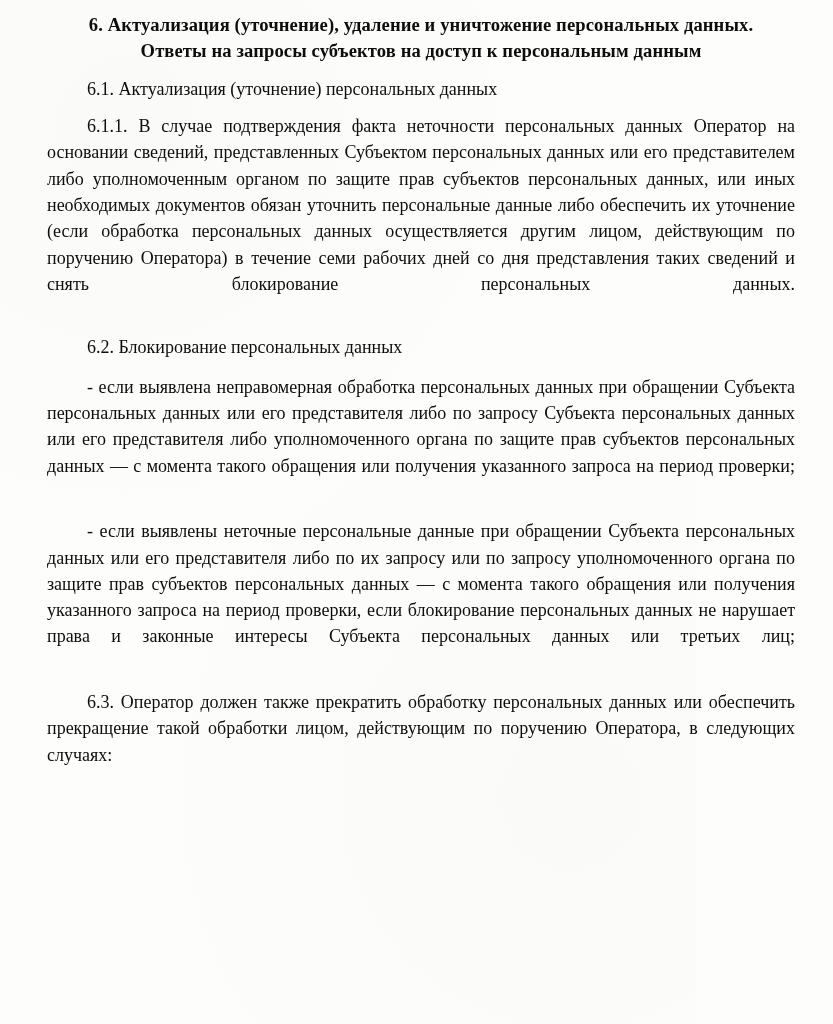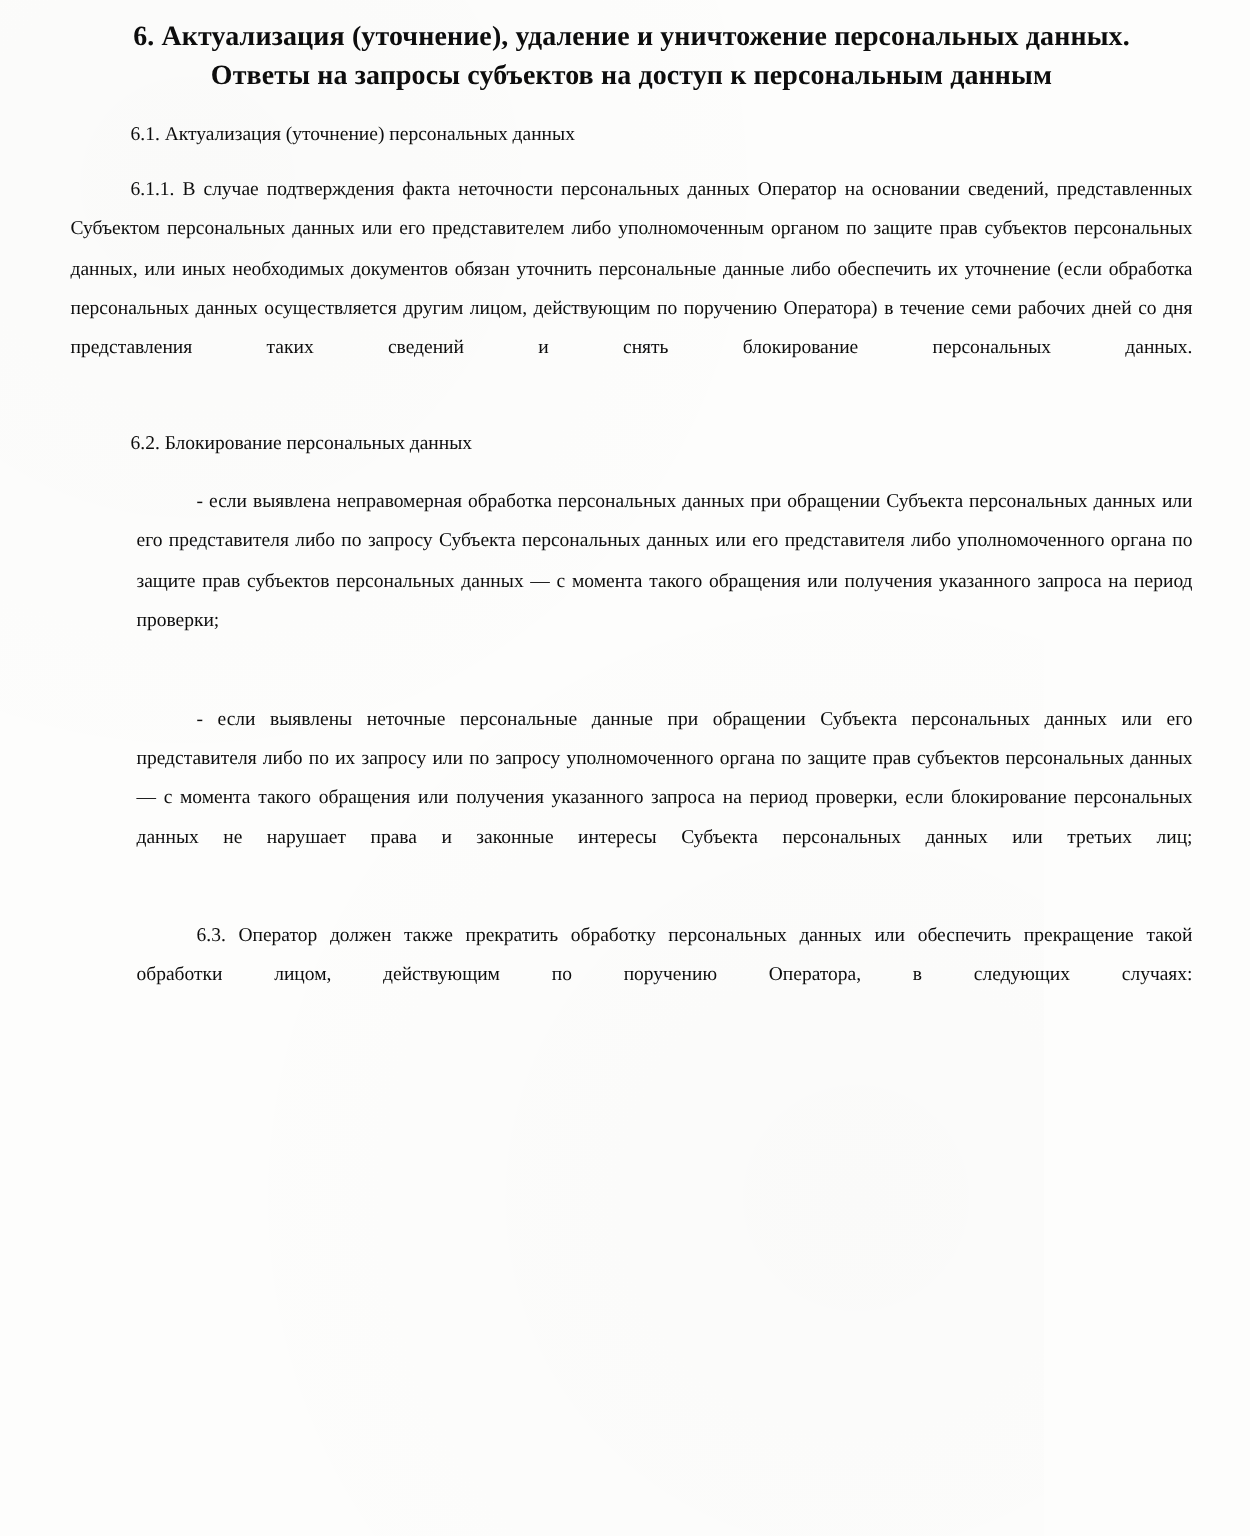--- a/index.html
+++ b/index.html
@@ -40,32 +40,32 @@
     font-weight: bold;
     font-size: 18.6px;
     line-height: 26.4px;
     text-align: center;
     margin: 0 0 2px 0;
     padding: 0 18px;
     letter-spacing: 0.1px;
   }
 
   p.para {
-    font-size: 13px;
+    font-size: 18px;
     line-height: 26.3px;
     text-align: justify;
     text-justify: inter-word;
     margin: 0;
     padding: 0;
     text-indent: 40px;
     hyphens: none;
     -webkit-hyphens: none;
   }
   p.para.gap-md { margin-top: 11px; }
-  p.para.gap-lg { margin-top: 13px; margin-left: 44px; }
+  p.para.gap-lg { margin-top: 13px; }
 
   
   p.para.heading-line {
     text-align: left;
   }
 
   
   p.para::after {
     content: "";
     display: inline-block;

